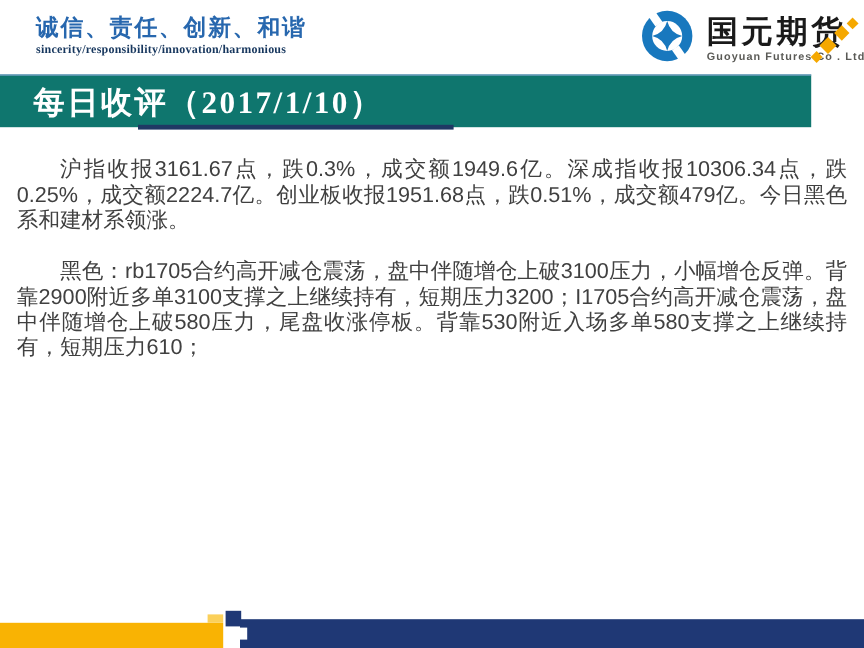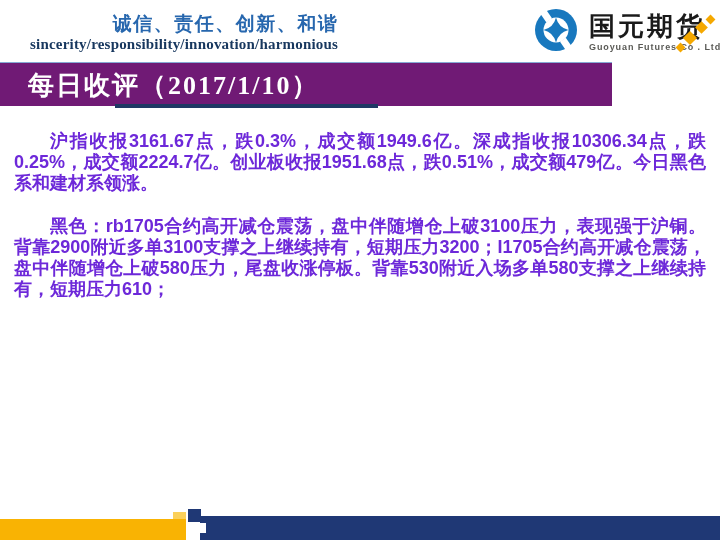--- a/index.html
+++ b/index.html
@@ -1,57 +1,57 @@
 <!DOCTYPE html>
 <html><head>
 <meta charset="utf-8">
 <style>
   html,body{margin:0;padding:0;background:#ffffff;}
   .slide{
     position:relative;width:720px;height:540px;background:#ffffff;overflow:hidden;
     font-family:"Liberation Sans","DejaVu Sans",sans-serif;
   }
   
-  .slogan{position:absolute;left:30px;top:13px;text-align:right;}
+  .slogan{position:absolute;left:30px;top:13px;}
   .slogan-cn{
     color:#2767ae;font-size:19px;font-weight:bold;letter-spacing:1.5px;line-height:22px;
   }
   .slogan-en{
     font-family:"Liberation Serif","DejaVu Serif",serif;
-    color:#17375e;font-size:15px;font-weight:bold;margin-top:1px;letter-spacing:0.2px;
+    color:#17375e;font-size:10px;font-weight:bold;margin-top:1px;letter-spacing:0.2px;
   }
   .logo{position:absolute;left:533px;top:7px;width:46px;height:46px;}
   .brand-text{position:absolute;left:589px;top:13px;white-space:nowrap;}
   .company-cn{
     color:#1a1a1a;font-size:26px;font-weight:bold;letter-spacing:3px;line-height:26px;
   }
   .company-en{
     color:#5a5a56;font-size:9px;font-weight:bold;letter-spacing:0.9px;margin-top:3px;
   }
   .diamonds{position:absolute;left:676px;top:14px;width:44px;height:46px;}
   .diamonds .d{position:absolute;background:#f5a800;transform:rotate(45deg);}
   .d1{left:1px;top:30px;width:7px;height:7px;}
   .d2{left:9px;top:19px;width:10px;height:10px;}
   .d3{left:21px;top:9px;width:9px;height:9px;}
   .d4{left:31px;top:2px;width:7px;height:7px;}
   
   .title-bar{
-    position:absolute;left:0;top:62px;width:612px;height:43px;background:#701a75;
+    position:absolute;left:0;top:62px;width:676px;height:43px;background:#0f766e;
     border-top:1px solid #86a9d4;
   }
   .title-text{
     position:absolute;left:28px;top:2px;height:41px;line-height:41px;
     color:#ffffff;font-size:26px;font-weight:bold;letter-spacing:2px;
     font-family:"Liberation Serif","DejaVu Serif",serif;white-space:nowrap;
   }
   .title-shadow{position:absolute;left:115px;top:104px;width:263px;height:4px;background:#1f3864;}
   
   .body-text{
     position:absolute;left:14px;top:131px;width:692px;
-    color:#6d28d9;font-size:18px;line-height:21.2px;font-weight:bold;
+    color:#404040;font-size:18px;line-height:21.2px;font-weight:normal;
     text-align:justify;
   }
   .body-text p{margin:0 0 21px 0;text-indent:2em;}
   
   .bar-gold{position:absolute;left:0;top:519px;width:186px;height:21px;background:#f9b303;}
   .step-lightgold{position:absolute;left:173px;top:512px;width:13px;height:7px;background:#fbd05a;}
   .step-navy{position:absolute;left:188px;top:509px;width:13px;height:13px;background:#1f3875;}
   .bar-navy{position:absolute;left:200px;top:516px;width:520px;height:24px;background:#1f3875;}
   .step-white{position:absolute;left:194px;top:523px;width:12px;height:10px;background:#ffffff;}
 </style>
@@ -85,21 +85,21 @@
       <span class="d d4"></span>
   </div>
 
   <div class="title-bar">
     <div class="title-text">每日收评（2017/1/10）</div>
   </div>
   <div class="title-shadow"></div>
 
   <div class="body-text">
     <p>沪指收报3161.67点，跌0.3%，成交额1949.6亿。深成指收报10306.34点，跌0.25%，成交额2224.7亿。创业板收报1951.68点，跌0.51%，成交额479亿。今日黑色系和建材系领涨。</p>
-    <p>黑色：rb1705合约高开减仓震荡，盘中伴随增仓上破3100压力，表现强于沪铜。背靠2900附近多单3100支撑之上继续持有，短期压力3200；I1705合约高开减仓震荡，盘中伴随增仓上破580压力，尾盘收涨停板。背靠530附近入场多单580支撑之上继续持有，短期压力610；</p>
+    <p>黑色：rb1705合约高开减仓震荡，盘中伴随增仓上破3100压力，小幅增仓反弹。背靠2900附近多单3100支撑之上继续持有，短期压力3200；I1705合约高开减仓震荡，盘中伴随增仓上破580压力，尾盘收涨停板。背靠530附近入场多单580支撑之上继续持有，短期压力610；</p>
   </div>
 
   <div class="bar-gold"></div>
   <div class="step-lightgold"></div>
   <div class="step-navy"></div>
   <div class="bar-navy"></div>
   <div class="step-white"></div>
 
 </div>
 

